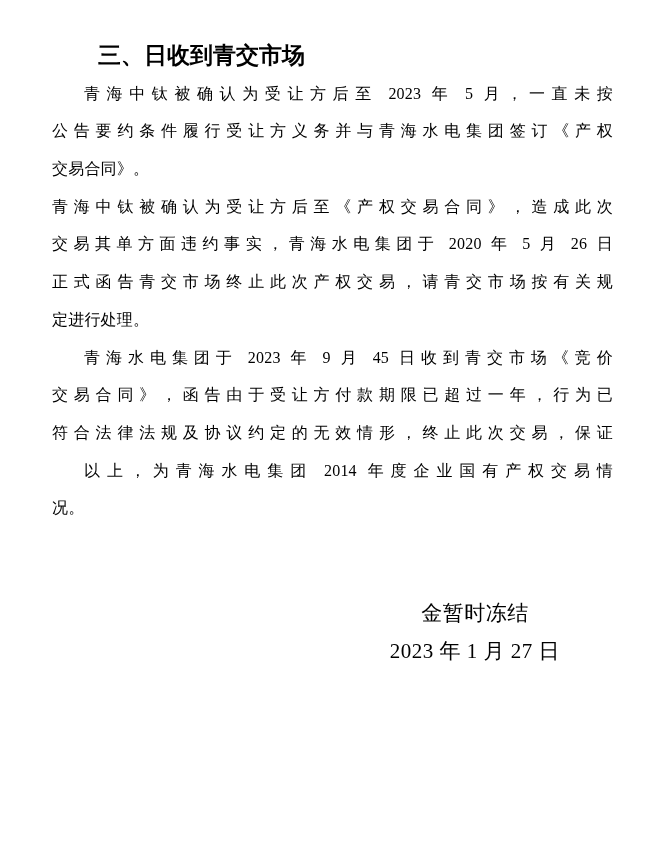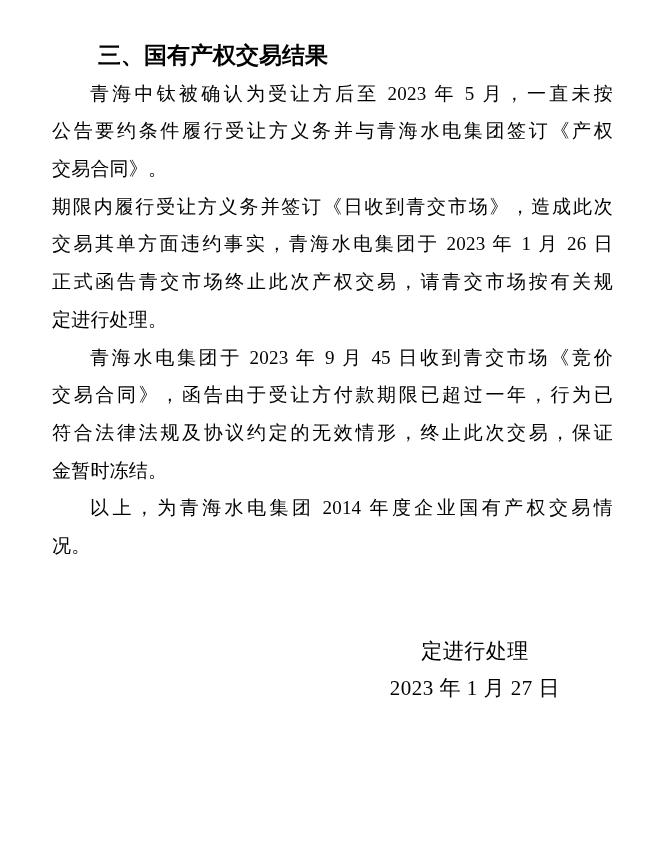--- a/index.html
+++ b/index.html
@@ -26,21 +26,21 @@
     height: 37.7px;
     text-indent: 2em;
     white-space: nowrap;
     overflow: hidden;
   }
   .paragraph {
     margin: 0;
   }
   .line {
     font-family: "Liberation Serif", "DejaVu Serif", serif;
-    font-size: 19px;
+    font-size: 16px;
     line-height: 37.7px;
     height: 37.7px;
     overflow: hidden;
     text-align: justify;
     text-align-last: justify;
     letter-spacing: 0.2px;
   }
   .line.para-start {
     text-indent: 2em;
   }
@@ -64,46 +64,45 @@
     height: 37.7px;
     text-align: center;
     letter-spacing: 0.5px;
   }
 </style>
 </head>
 <body>
 
 <div class="page">
   <div class="doc">
-    <div class="heading">三、国有产权交易结果</div>
+    <div class="heading">三、日收到青交市场</div>
 
     <div id="doc-body">
         <div class="paragraph">
           <div class="line para-start">青海中钛被确认为受让方后至 2023 年 5 月，一直未按</div>
           <div class="line">公告要约条件履行受让方义务并与青海水电集团签订《产权</div>
           <div class="line para-end">交易合同》。</div>
         </div>
         <div class="paragraph">
-          <div class="line">期限内履行受让方义务并签订《日收到青交市场》，造成此次</div>
-          <div class="line">交易其单方面违约事实，青海水电集团于 2023 年 1 月 26 日</div>
+          <div class="line">青海中钛被确认为受让方后至《产权交易合同》，造成此次</div>
+          <div class="line">交易其单方面违约事实，青海水电集团于 2020 年 5 月 26 日</div>
           <div class="line">正式函告青交市场终止此次产权交易，请青交市场按有关规</div>
           <div class="line para-end">定进行处理。</div>
         </div>
         <div class="paragraph">
           <div class="line para-start">青海水电集团于 2023 年 9 月 45 日收到青交市场《竞价</div>
           <div class="line">交易合同》，函告由于受让方付款期限已超过一年，行为已</div>
           <div class="line">符合法律法规及协议约定的无效情形，终止此次交易，保证</div>
-          <div class="line para-end">金暂时冻结。</div>
         </div>
         <div class="paragraph">
           <div class="line para-start">以上，为青海水电集团 2014 年度企业国有产权交易情</div>
           <div class="line para-end">况。</div>
         </div>
       </div>
 
     <div class="signature">
       <div class="sig-inner">
-        <div class="sig-line">定进行处理</div>
+        <div class="sig-line">金暂时冻结</div>
         <div class="sig-line">2023 年 1 月 27 日</div>
       </div>
     </div>
   </div>
 </div>
 
 </body></html>

